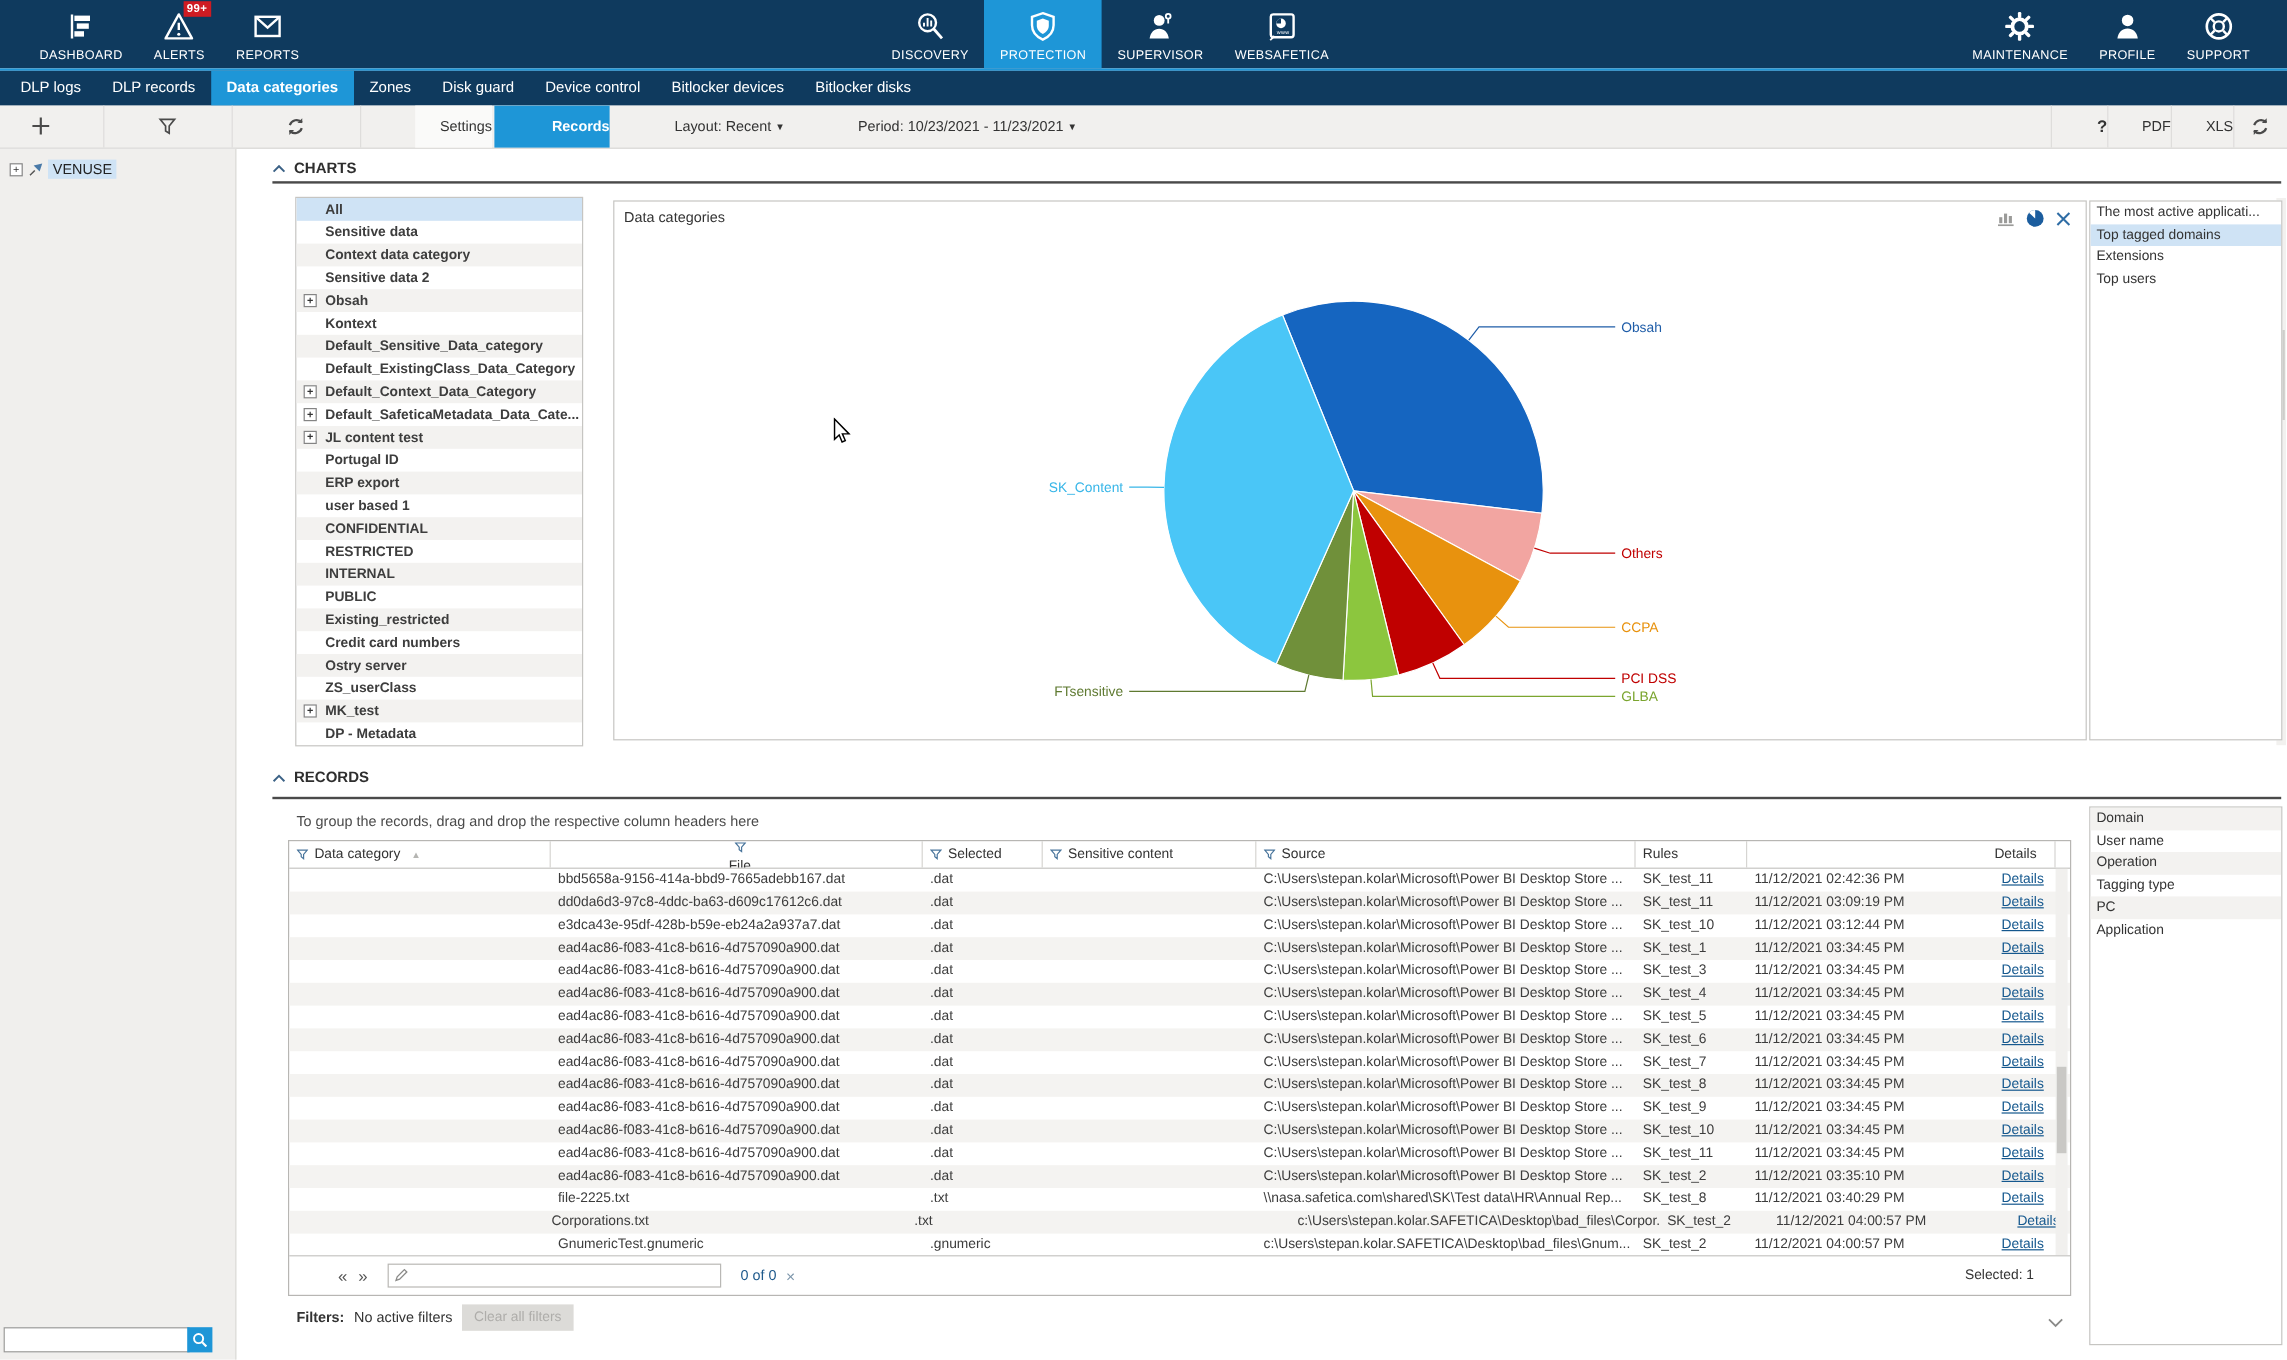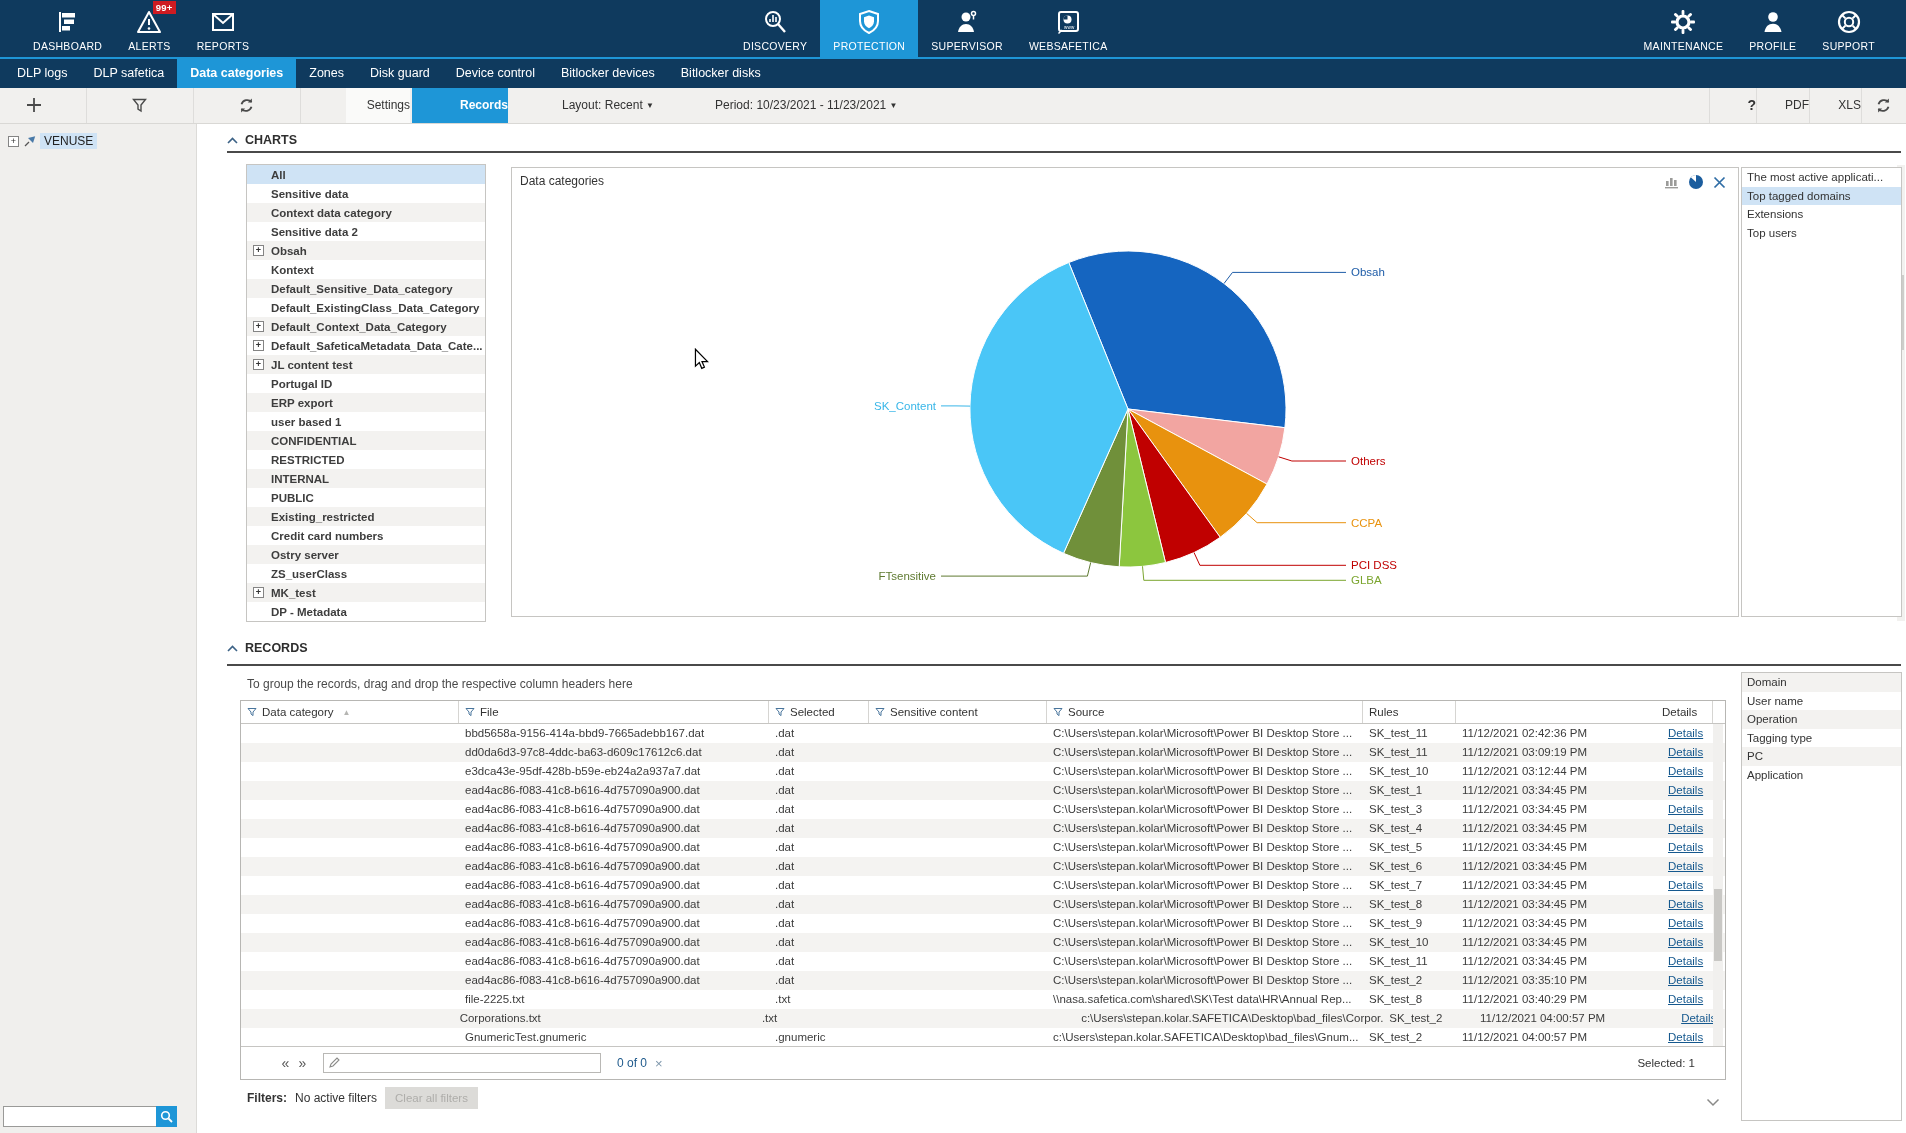--- a/index.html
+++ b/index.html
@@ -202,21 +202,21 @@
             </svg>
           </span>
         <span>SUPPORT</span>
       </div>
     </div>
   </header>
   <div class="abs" id="accent-line"></div>
 
   <nav class="abs" id="subnav">
     <a class="subnav-item">DLP logs</a>
-    <a class="subnav-item">DLP safetica</a>
+    <a class="subnav-item">DLP records</a>
     <a class="subnav-item active">Data categories</a>
     <a class="subnav-item">Zones</a>
     <a class="subnav-item">Disk guard</a>
     <a class="subnav-item">Device control</a>
     <a class="subnav-item">Bitlocker devices</a>
     <a class="subnav-item">Bitlocker disks</a>
   </nav>
 
   <div class="abs" id="toolbar">
     <span class="ticon" style="left:24px;top:7px;">
@@ -446,21 +446,21 @@
     <div id="grid-header">
         <div class="th" style="width: 218px;">
           <span>
             <svg width="10" height="10" viewBox="0 0 10 10">
               <path d="M1 1.5h8L6 5v3.6L4 7V5Z" fill="none" stroke="#49759c" stroke-width="1"></path>
             </svg>
           </span>
           <span>Data category</span>
           <span class="sort">▲</span>
         </div>
-        <div class="th" style="width: 310px;">
+        <div class="th" style="width: 310px; flex-direction: column;">
           <span>
             <svg width="10" height="10" viewBox="0 0 10 10">
               <path d="M1 1.5h8L6 5v3.6L4 7V5Z" fill="none" stroke="#49759c" stroke-width="1"></path>
             </svg>
           </span>
           <span>File</span>
         </div>
         <div class="th" style="width: 100px;">
           <span>
             <svg width="10" height="10" viewBox="0 0 10 10">

